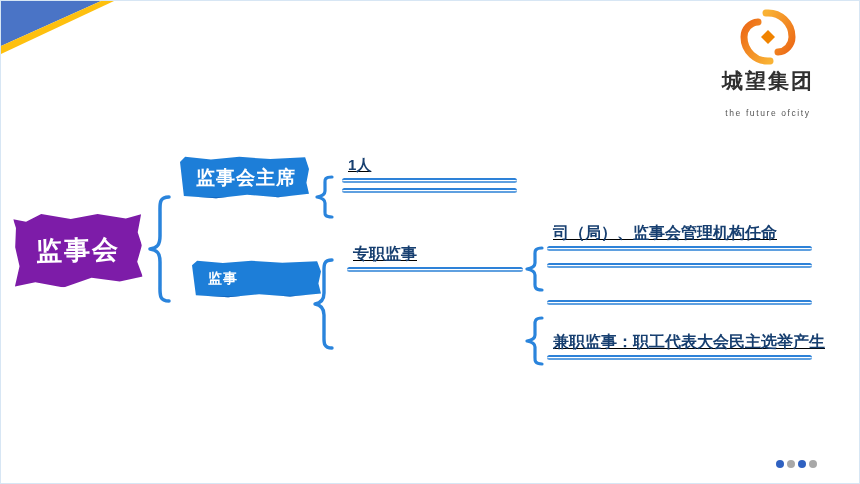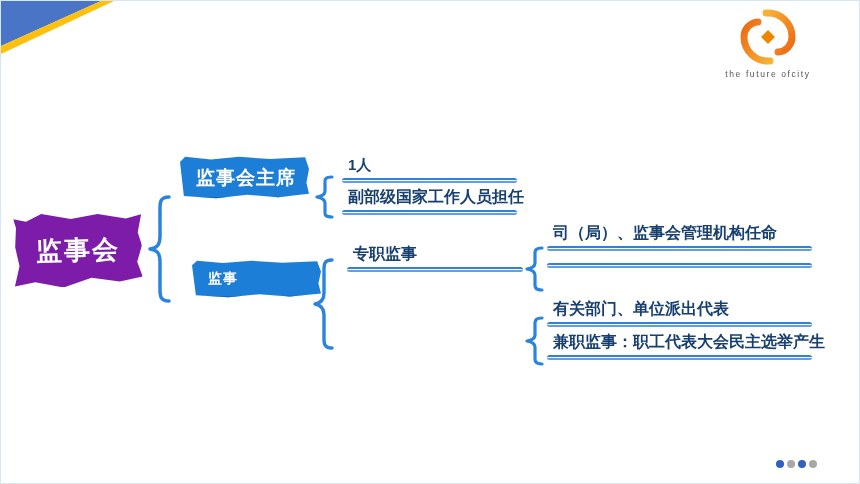--- a/index.html
+++ b/index.html
@@ -20,21 +20,21 @@
   }
   .corner-yellow{
     position:absolute;left:0;top:0;width:120px;height:60px;
     background:#fec00f;
     clip-path:polygon(100px 0,113px 0,0 53px,0 45px);
   }
   
   .logo{position:absolute;left:712px;top:8px;width:110px;text-align:center;}
   .logo svg{display:block;margin:0 auto;}
   .logo-company{font-size:21px;font-weight:bold;color:#2f2f2f;letter-spacing:2px;margin-top:2px;}
-  .logo-tagline{font-size:8.5px;color:#555;letter-spacing:1.6px;margin-top:4px;}
+  .logo-tagline{font-size:8.5px;color:#555;letter-spacing:1.6px;margin-top:13px;}
   
   .root-box{
     position:absolute;left:13px;top:212px;width:128px;height:74px;
     background:#7d1ca8;
     display:flex;align-items:center;justify-content:center;
     color:#fff;font-size:26px;font-weight:bold;letter-spacing:2px;
     transform:rotate(-1.5deg);
     clip-path:polygon(2% 18%,0% 6%,10% 10%,22% 0%,45% 8%,66% 2%,88% 9%,100% 4%,97% 28%,100% 46%,96% 68%,100% 88%,82% 94%,60% 88%,38% 100%,16% 92%,0% 97%,4% 70%,1% 44%);
   }
   
@@ -46,21 +46,21 @@
   .tape-box .underbar{
     position:absolute;left:1px;right:2px;bottom:-1px;height:3px;
     background:#1261b8;border-radius:2px;transform:skewY(-0.4deg);
   }
   .box-chairman{left:179px;top:155px;width:129px;height:43px;font-size:19px;letter-spacing:1px;}
   .box-supervisor{left:191px;top:259px;width:129px;height:38px;font-size:14px;letter-spacing:1px;}
   
   .brace{position:absolute;}
   .brace path{fill:none;stroke:#2a84dc;stroke-linecap:round;stroke-linejoin:round;}
   
-  .leaf{position:absolute;}
+  .leaf{position:absolute;text-decoration:underline;}
   .leaf-text{
     color:#173f70;font-weight:bold;font-size:16px;line-height:22px;
     padding-left:6px;white-space:nowrap;
   }
   .leaf-text.small{font-size:15px;}
   .uline{
     margin-top:2px;height:5px;width:100%;box-sizing:border-box;
     border-top:2px solid #2e82d8;border-bottom:2px solid #5fa0e0;
     border-radius:3px;
   }
@@ -87,20 +87,21 @@
         </linearGradient>
         <linearGradient id="g2" x1="1" y1="1" x2="0" y2="0">
           <stop offset="0" stop-color="#f9b234"></stop>
             <stop offset="1" stop-color="#ec6816"></stop>
         </linearGradient>
       </defs>
       <path d="M26,4 A24,24 0 0 1 52,28 A15,15 0 0 1 38,43" fill="none" stroke="url(#g1)" stroke-width="7" stroke-linecap="round"></path>
       <path d="M30,52 A24,24 0 0 1 4,28 A15,15 0 0 1 18,13" fill="none" stroke="url(#g2)" stroke-width="7" stroke-linecap="round"></path>
       <polygon points="28,21 35,28 28,35 21,28" fill="#f08300"></polygon>
     </svg>
+    <div class="logo-company">城望集团</div>
     <div class="logo-tagline">the future ofcity</div>
   </div>
 
   <div class="root-box">
     <span>监事会</span>
   </div>
 
   <svg class="brace" style="left:146px;top:194px;" width="26" height="108" viewBox="0 0 26 108">
     <path d="M22,2 C12,2 13,9 13,17 L13,41 C13,50 10,53 3,54 C10,55 13,58 13,67 L13,91 C13,99 12,106 22,106" stroke-width="3.5"></path>
   </svg>
@@ -116,21 +117,20 @@
 
   <svg class="brace" style="left:313px;top:174px;" width="22" height="44" viewBox="0 0 22 44">
     <path d="M18,2 C10,2 11,5 11,8 L11,16 C11,19 9,21 3,22 C9,23 11,25 11,28 L11,36 C11,39 10,42 18,42" stroke-width="3.2"></path>
   </svg>
 
   <div class="leaf" style="left:341px;top:153px;width:175px;">
     <div class="leaf-text small">1人</div>
     <div class="uline"></div>
   </div>
   <div class="leaf" style="left:341px;top:185px;width:175px;">
-    <div class="leaf-text">副部级国家工作人员担任</div>
     <div class="uline"></div>
   </div>
 
   <svg class="brace" style="left:311px;top:257px;" width="24" height="92" viewBox="0 0 24 92">
     <path d="M20,2 C11,2 12,8 12,15 L12,35 C12,42 9,45 3,46 C9,47 12,50 12,57 L12,77 C12,84 11,90 20,90" stroke-width="3.4"></path>
   </svg>
 
   <div class="leaf" style="left:346px;top:242px;width:176px;">
     <div class="leaf-text">专职监事</div>
     <div class="uline"></div>
@@ -146,21 +146,20 @@
 
   <div class="leaf" style="left:546px;top:221px;width:265px;">
     <div class="leaf-text">司（局）、监事会管理机构任命</div>
     <div class="uline"></div>
   </div>
   <div class="leaf" style="left:546px;top:260px;width:265px;">
     <div class="uline"></div>
   </div>
 
   <div class="leaf" style="left:546px;top:297px;width:265px;">
-    <div class="leaf-text">有关部门、单位派出代表</div>
     <div class="uline"></div>
   </div>
   <div class="leaf" style="left:546px;top:330px;width:265px;">
     <div class="leaf-text">兼职监事：职工代表大会民主选举产生</div>
     <div class="uline"></div>
   </div>
 
   <div class="pager">
     <div class="dot active"></div>
     <div class="dot inactive"></div>

